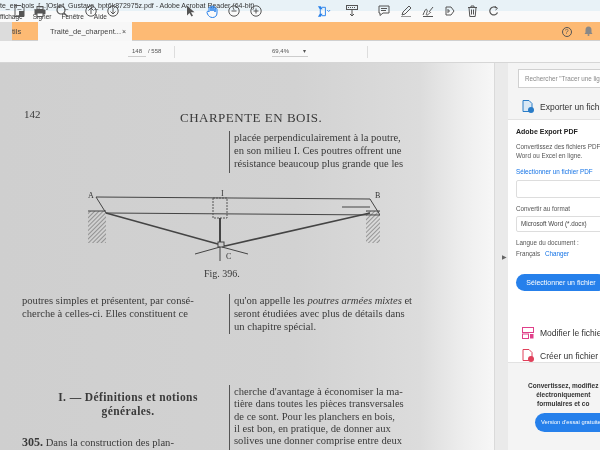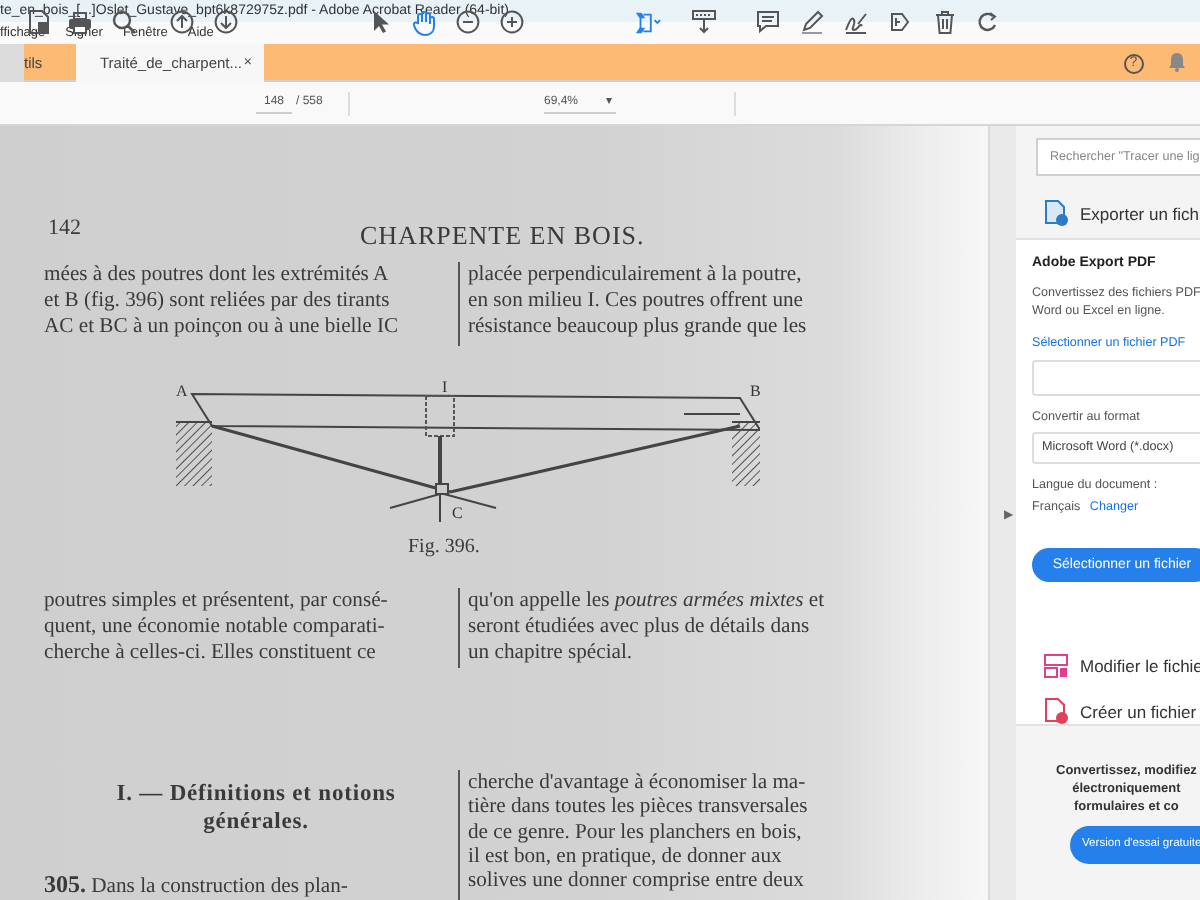--- a/index.html
+++ b/index.html
@@ -192,25 +192,20 @@
       <path d="M7 1.5l2.5 1.8L7.5 5" fill="none" stroke="#555"></path>
     </svg>
 </div>
 
 <div class="docarea">
   <div class="page">
     <div class="pg-num">142</div>
     <div class="pg-head">CHARPENTE EN BOIS.</div>
 
     <div class="vrule" style="top:68px;height:42px"></div>
-    <div class="col col-left" style="top:68px">
-      <div>mées à des poutres dont les extrémités A</div>
-      <div>et B (fig. 396) sont reliées par des tirants</div>
-      <div>AC et BC à un poinçon ou à une bielle IC</div>
-    </div>
     <div class="col col-right" style="top:68px">
       <div>placée perpendiculairement à la poutre,</div>
       <div>en son milieu I. Ces poutres offrent une</div>
       <div>résistance beaucoup plus grande que les</div>
     </div>
 
     <svg class="fig" viewBox="0 0 300 75">
       <rect x="8" y="24" width="18" height="32" fill="url(#hatch)"></rect>
       <rect x="286" y="24" width="16" height="32" fill="url(#hatch)"></rect>
       <defs>
@@ -233,21 +228,20 @@
       <text x="8" y="11" font-size="8" font-family="Liberation Serif,serif" fill="#333">A</text>
       <text x="295" y="11" font-size="8" font-family="Liberation Serif,serif" fill="#333">B</text>
       <text x="141" y="9" font-size="8" font-family="Liberation Serif,serif" fill="#333">I</text>
       <text x="146" y="72" font-size="8" font-family="Liberation Serif,serif" fill="#333">C</text>
     </svg>
     <div class="figcap">Fig. 396.</div>
 
     <div class="vrule" style="top:231px;height:40px"></div>
     <div class="col col-left" style="top:231px">
       <div>poutres simples et présentent, par consé-</div>
-      <div>quent, une économie notable comparati-</div>
       <div>cherche à celles-ci. Elles constituent ce</div>
     </div>
     <div class="col col-right" style="top:231px">
       <div><span>qu'on appelle les </span><i>poutres armées mixtes</i><span> et</span></div>
       <div>seront étudiées avec plus de détails dans</div>
       <div>un chapitre spécial.</div>
     </div>
 
 
     <div class="h-def">
@@ -255,21 +249,21 @@
       <div>générales.</div>
     </div>
     <div class="col col-left" style="top:373px">
       <div><b style="font-size:12px">305.</b><span> Dans la construction des plan-</span></div>
       <div>chers, on emploie le bois de chêne et le bois</div>
     </div>
     <div class="vrule" style="top:322px;height:70px"></div>
     <div class="col col-right" style="top:323px;line-height:12.3px">
       <div>cherche d'avantage à économiser la ma-</div>
       <div>tière dans toutes les pièces transversales</div>
-      <div>de ce genre. Pour les planchers en bois,</div>
+      <div>de ce sont. Pour les planchers en bois,</div>
       <div>il est bon, en pratique, de donner aux</div>
       <div>solives une donner comprise entre deux</div>
     </div>
   </div>
 </div>
 
 <div class="scrollgap"></div>
 <div class="arrowtab">▶</div>
 
 <div class="rpanel">

